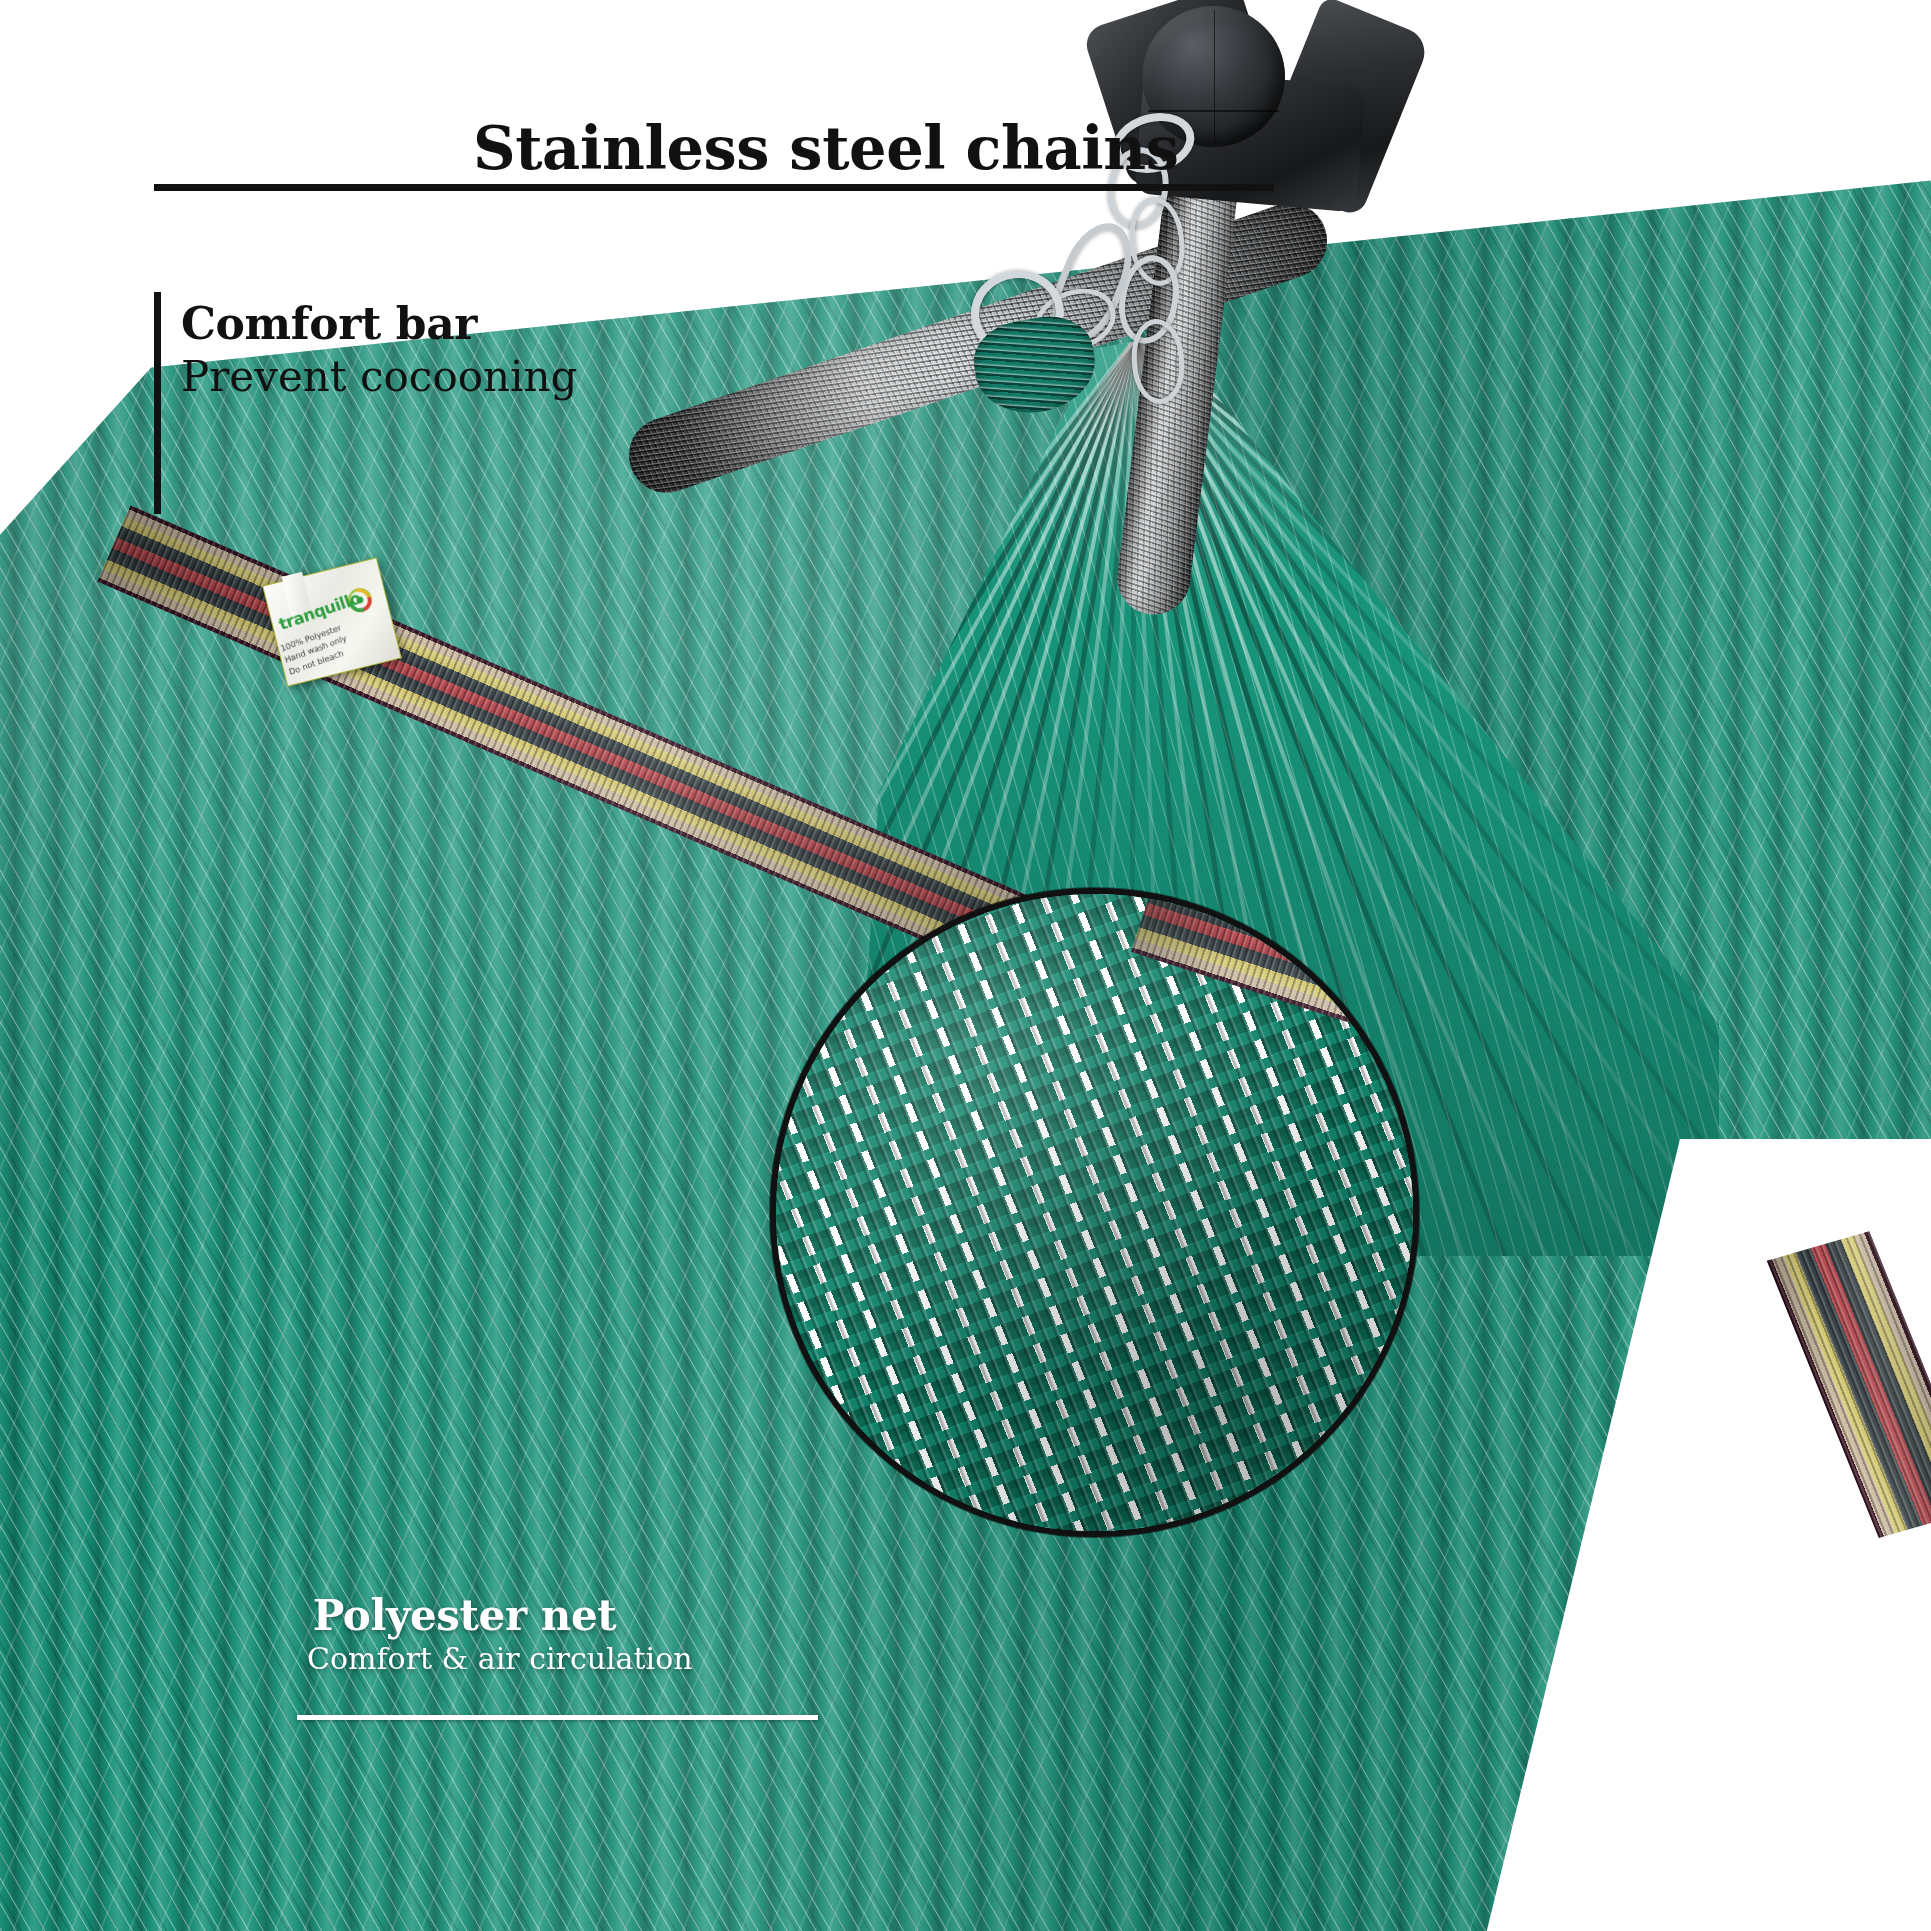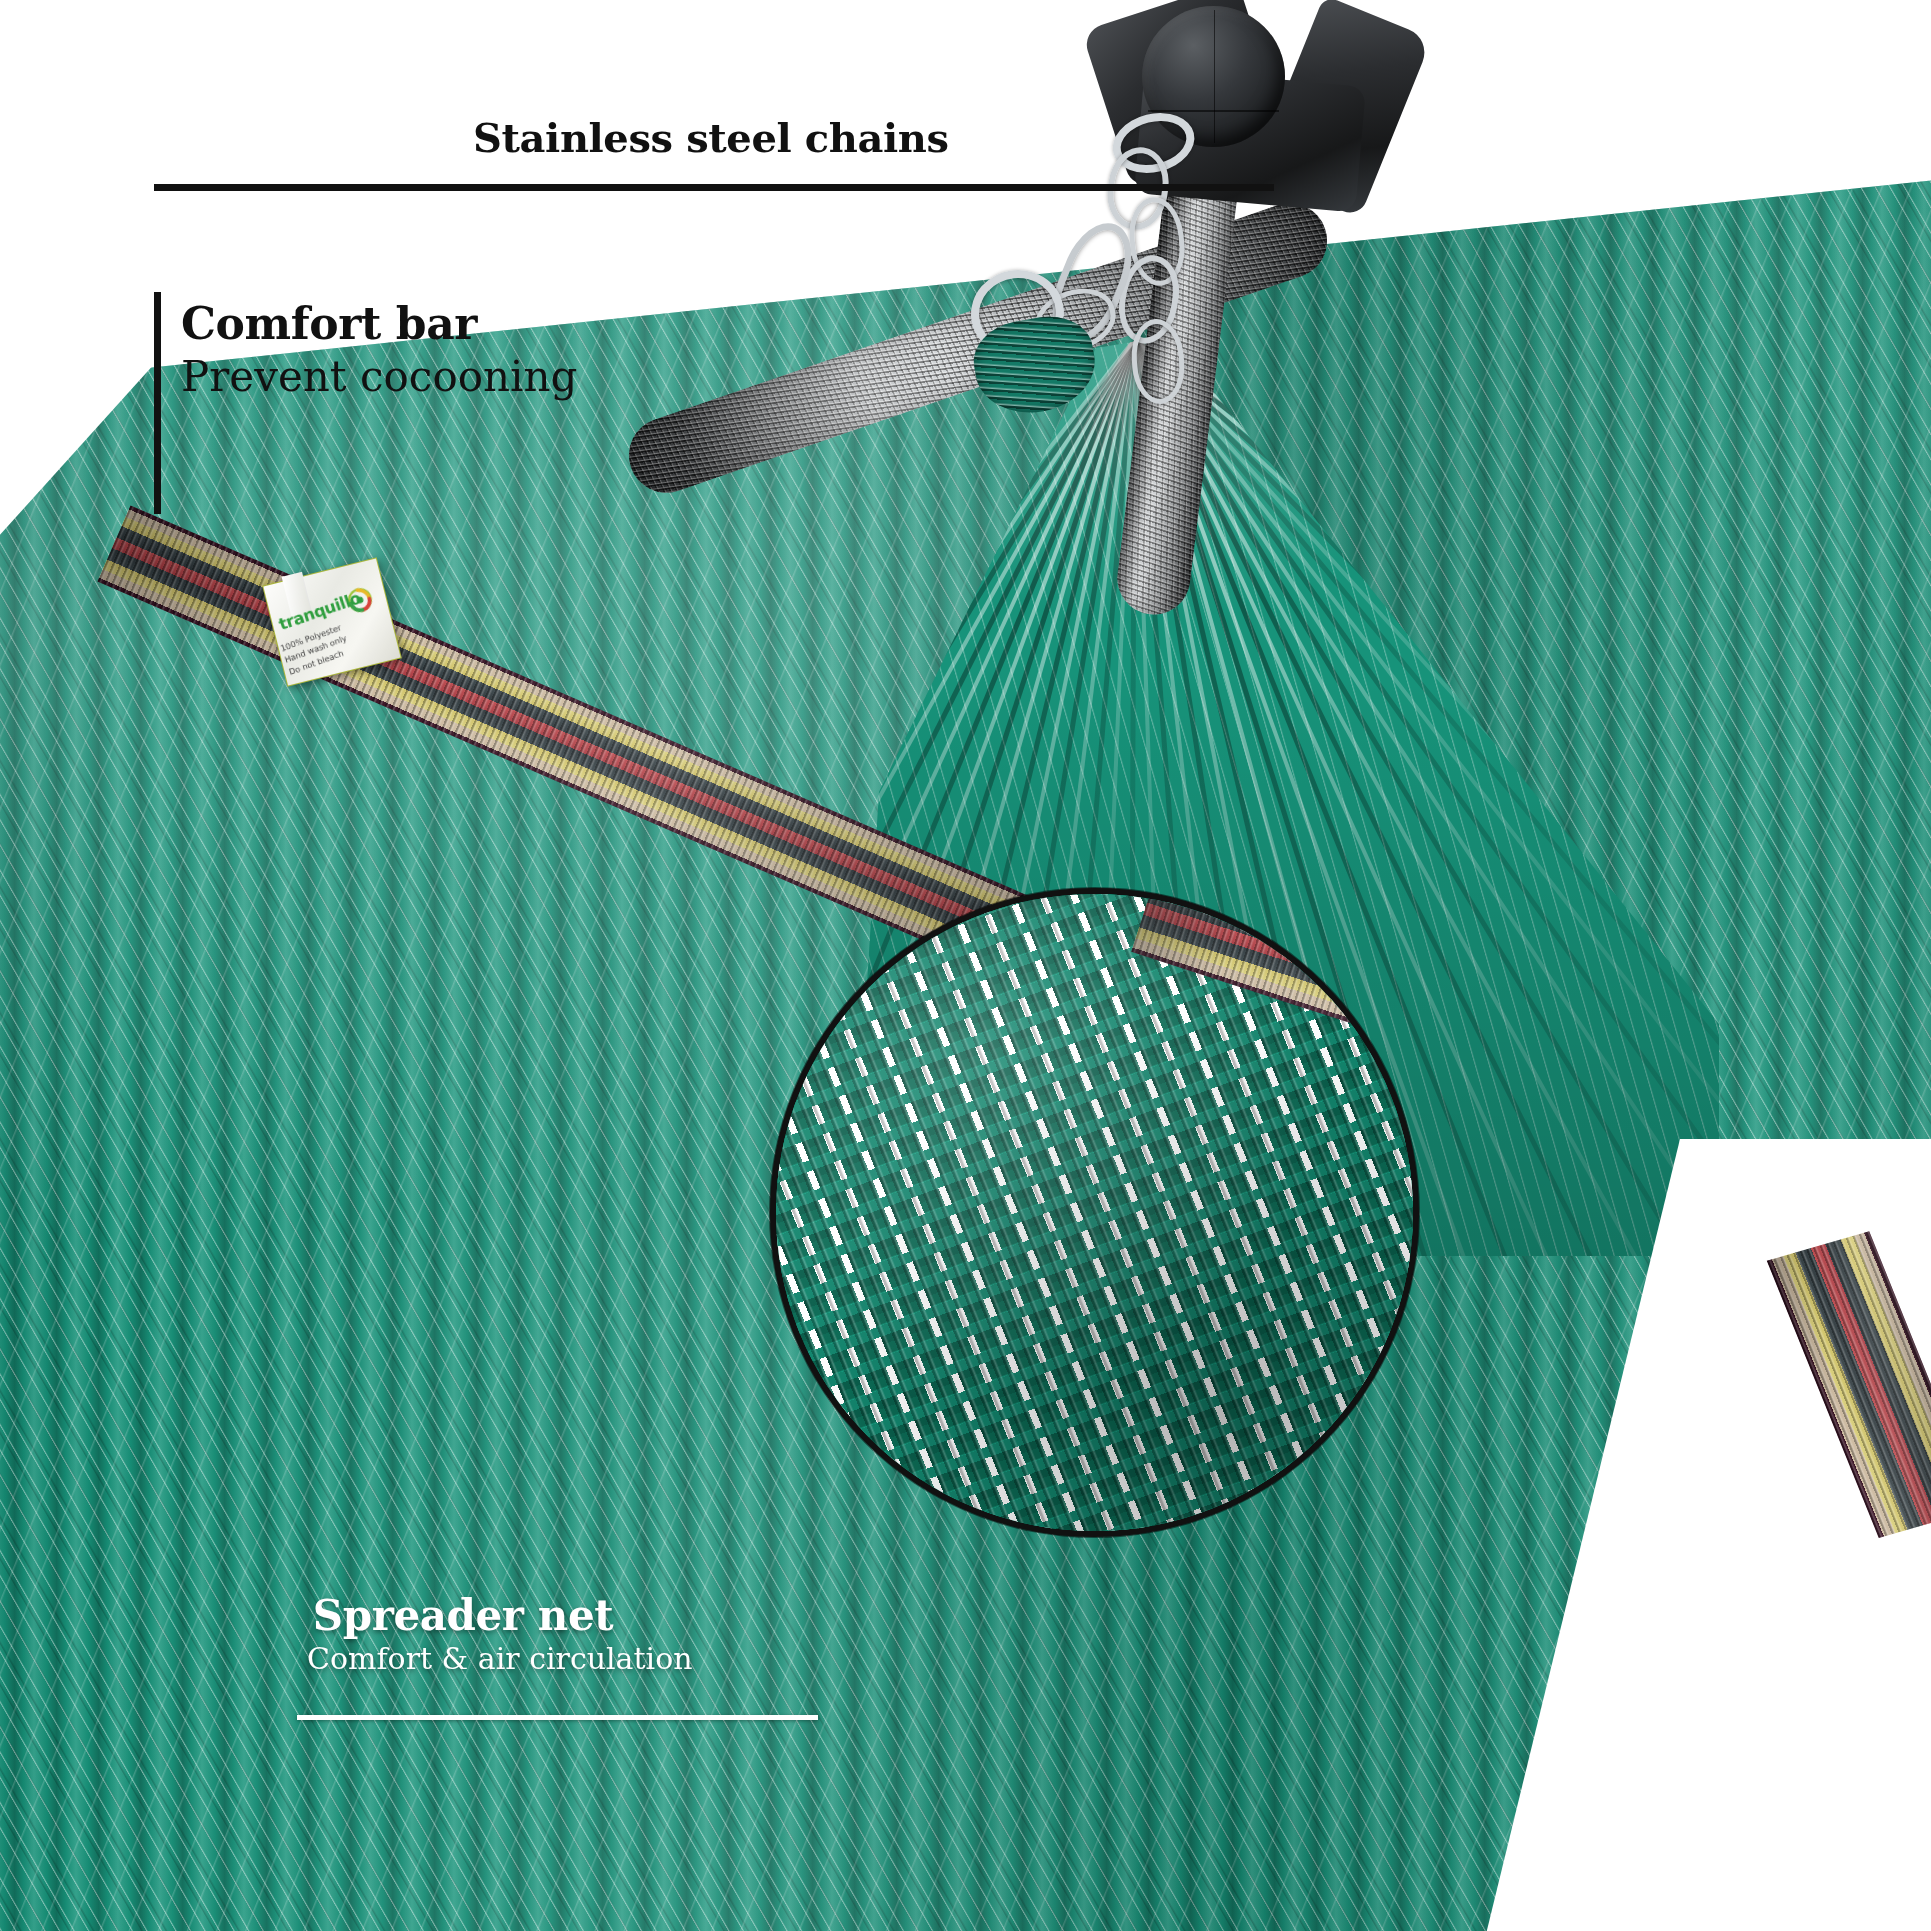--- a/index.html
+++ b/index.html
@@ -331,21 +331,21 @@
   .rule-h { background:#111; }
   .rule-v { background:#111; }
 
   .callout.light .c-title, .callout.light .c-sub { color:#fff; }
   .callout.light .c-title { text-shadow:0 1.9px 5.8px rgba(0,0,0,.45); }
   .callout.light .c-sub { text-shadow:0 1.9px 5.8px rgba(0,0,0,.45); }
   .callout.light .rule-h { background:#fff; box-shadow:0 1px 3.9px rgba(0,0,0,.35); }
 
   
   #chains-callout { left:473px; top:114px; }
-  #chains-callout .c-title { font-size:40px; }
+  #chains-callout .c-title { font-size:59px; }
   #chains-callout .rule-h { position:absolute; left:-319px; top:70px; width:1120px; height:6.8px; }
 
   
   #spreader-callout { left:154px; top:292px; }
   #spreader-callout .rule-v { position:absolute; left:0; top:0; width:6.8px; height:222px; }
   #spreader-callout .c-title { position:absolute; left:27px; top:5.8px; font-size:44px; }
   #spreader-callout .c-sub   { position:absolute; left:27px; top:60px; font-size:42px;text-align:center; }
 
   
   #net-callout { left:307px; top:1591px; }
@@ -509,19 +509,19 @@
     <div class="rule-h"></div>
   </div>
 
   <div class="callout" id="spreader-callout">
     <div class="rule-v"></div>
     <div class="c-title">Comfort bar</div>
     <div class="c-sub">Prevent cocooning</div>
   </div>
 
   <div class="callout light" id="net-callout">
-    <div class="c-title">Spreader net</div>
+    <div class="c-title">Polyester net</div>
     <div class="c-sub">Comfort &amp; air circulation</div>
     <div class="rule-h"></div>
   </div>
 
 </div>
 
 
 </body></html>

